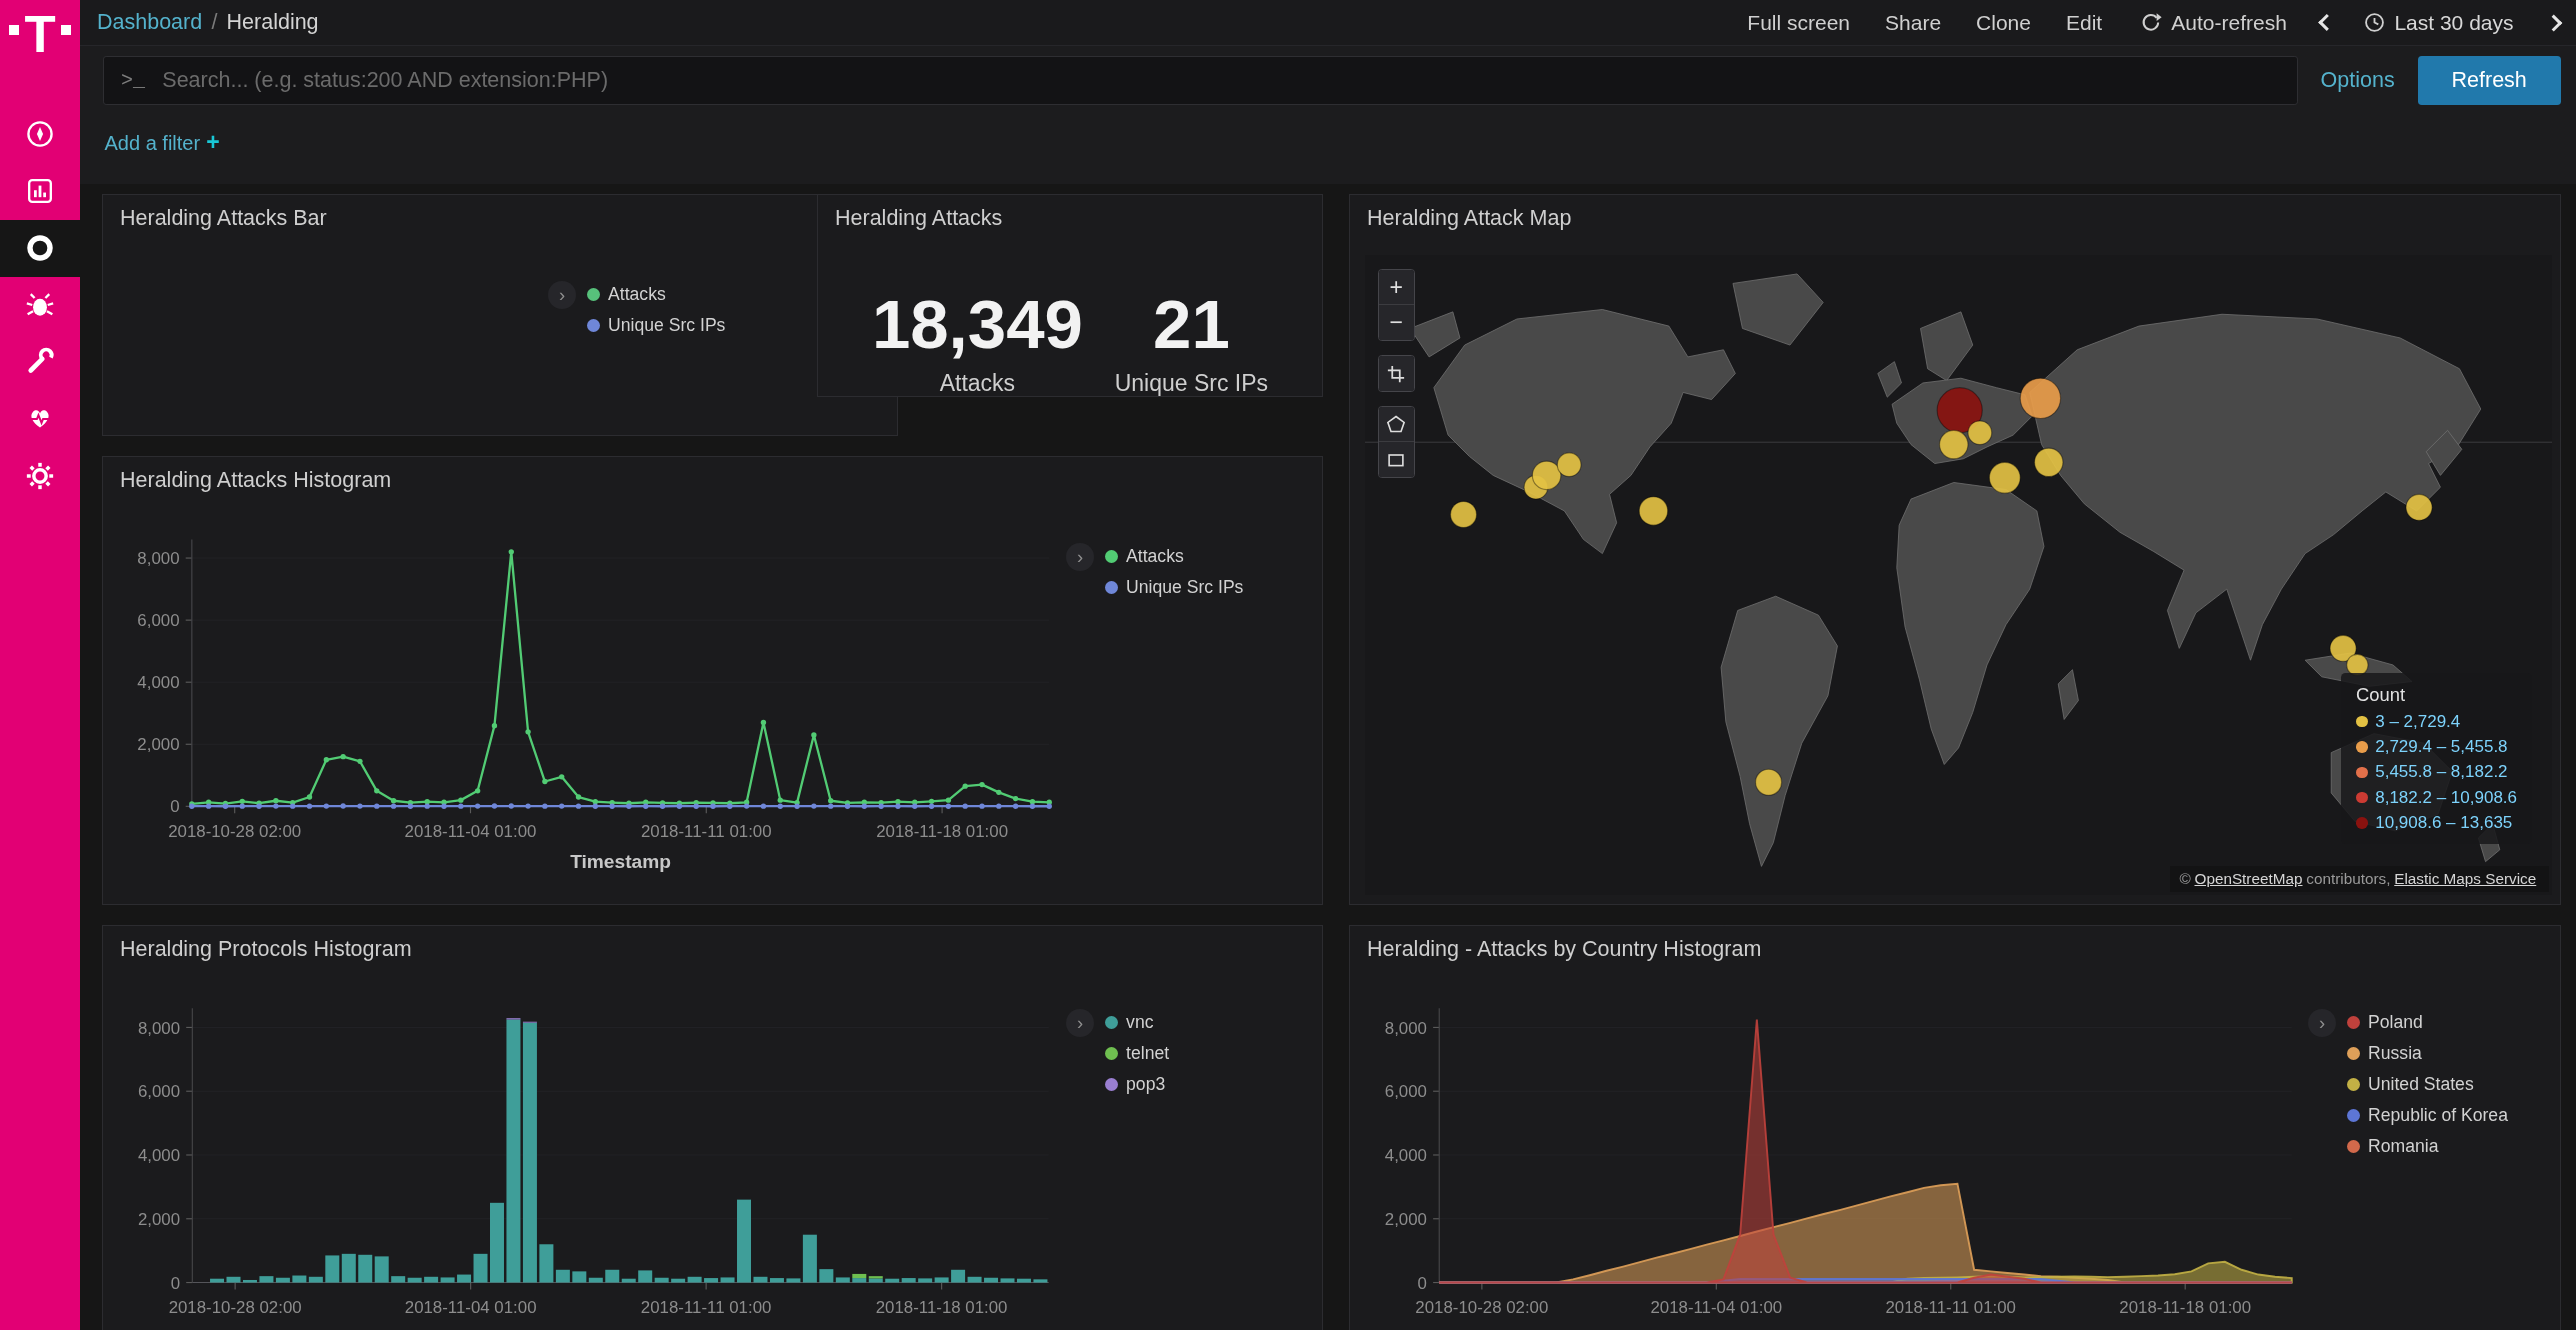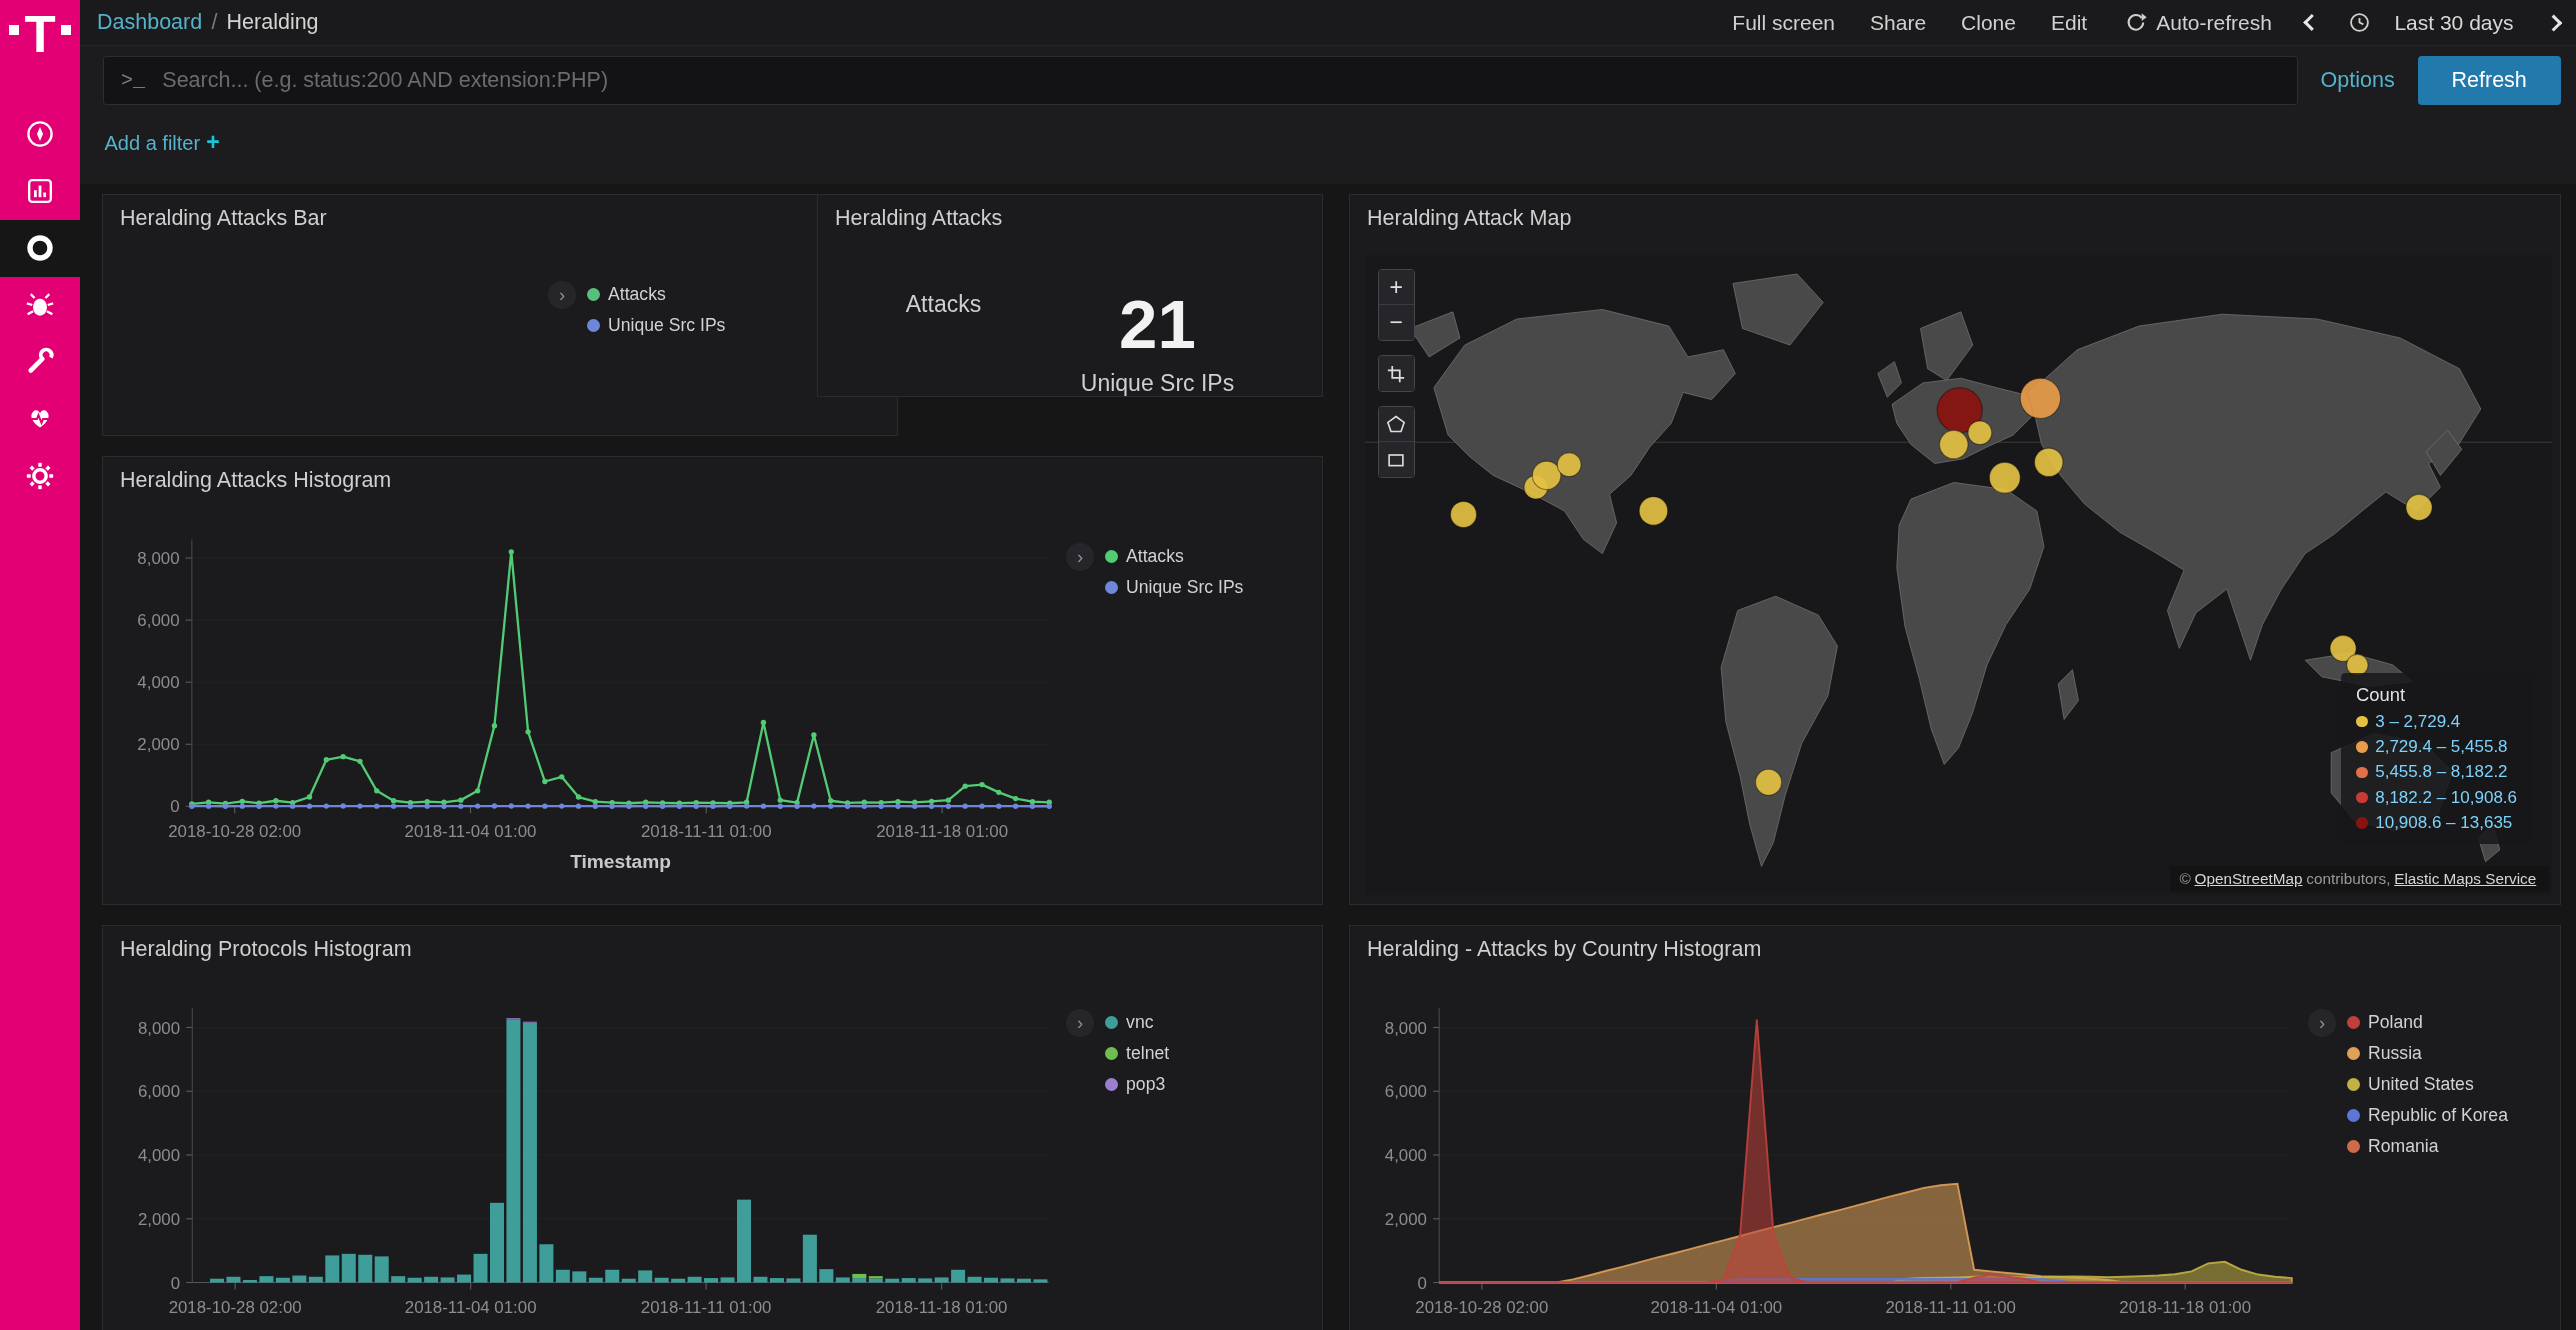--- a/index.html
+++ b/index.html
@@ -23,21 +23,21 @@
   .crumb-link{color:#54b2cc;cursor:pointer;}
   .crumb-sep{color:#7a7a7a;margin:0 9.2px;}
   .crumb-cur{color:#d4d4d4;}
   .spacer{flex:1;}
   .nav-action{color:#d0d0d0;font-size:21px;margin-left:35px;cursor:pointer;}
   .autorefresh{display:flex;align-items:center;gap:9.2px;color:#d0d0d0;font-size:21px;margin-left:37px;cursor:pointer;}
   .chev{width:11.5px;height:11.5px;border-top:3.1px solid #e6e6e6;border-right:3.1px solid #e6e6e6;display:inline-block;}
   .chev.left{transform:rotate(-135deg);}
   .chev.right{transform:rotate(45deg);}
   .chev-btn{margin-left:34px;cursor:pointer;display:flex;align-items:center;}
-  .timepicker{display:flex;align-items:center;gap:23px;color:#d8d8d8;font-size:21px;margin-left:31px;cursor:pointer;}
+  .timepicker{display:flex;align-items:center;gap:8px;color:#d8d8d8;font-size:21px;margin-left:31px;cursor:pointer;}
 
   .querybar{display:flex;align-items:center;padding:7.7px 15.3px 0 23px;gap:23px;height:61px;}
   .search-box{flex:1;height:49px;background:#131315;border:0.8px solid #2e2e32;border-radius:3.1px;
     display:flex;align-items:center;padding:0 17px;gap:15.3px;}
   .prompt{font-family:"Liberation Mono",monospace;color:#7d7d7d;font-size:20px;}
   .search-box input{flex:1;background:transparent;border:none;outline:none;color:#ddd;font-size:21.5px;
     font-family:"Liberation Sans",sans-serif;}
   .search-box input::placeholder{color:#6b6b6b;}
   .options-link{color:#54b2cc;font-size:21.5px;cursor:pointer;}
   .refresh-btn{width:143px;height:49px;background:#2179ac;color:#fff;border:none;border-radius:3.8px;
@@ -218,20 +218,21 @@
           <span class="legend-label">Unique Src IPs</span>
         </div>
       </div>
   </div>
 </div>
 
 <div class="panel" style="left:817px;top:194px;width:506px;height:203px;">
   <div class="panel-title">Heralding Attacks</div>
   <div class="metric-row">
     <div class="metric">
+      <div class="metric-value">18,349</div>
       <div class="metric-label">Attacks</div>
     </div>
     <div class="metric">
       <div class="metric-value">21</div>
       <div class="metric-label">Unique Src IPs</div>
     </div>
   </div>
 </div>
 
 <div class="panel" style="left:1349px;top:194px;width:1212px;height:711px;">

